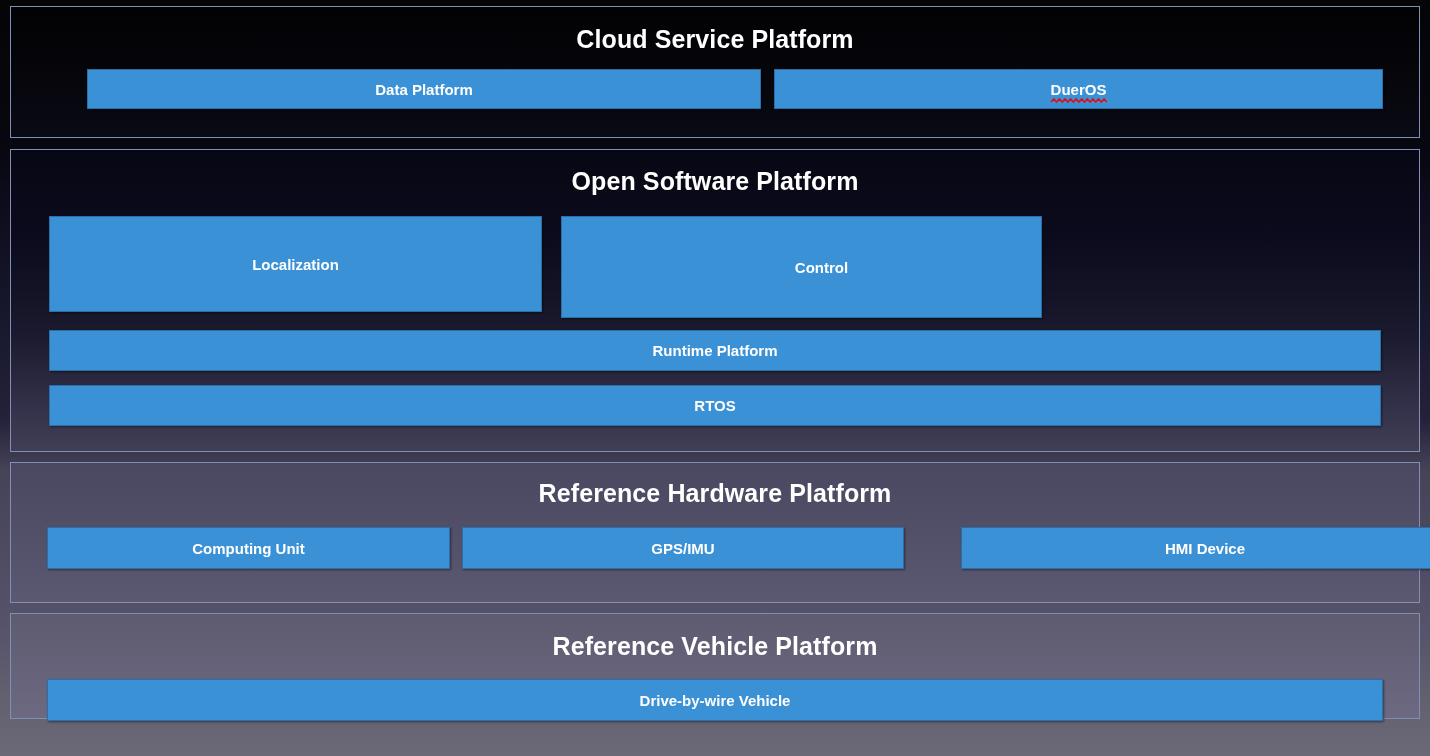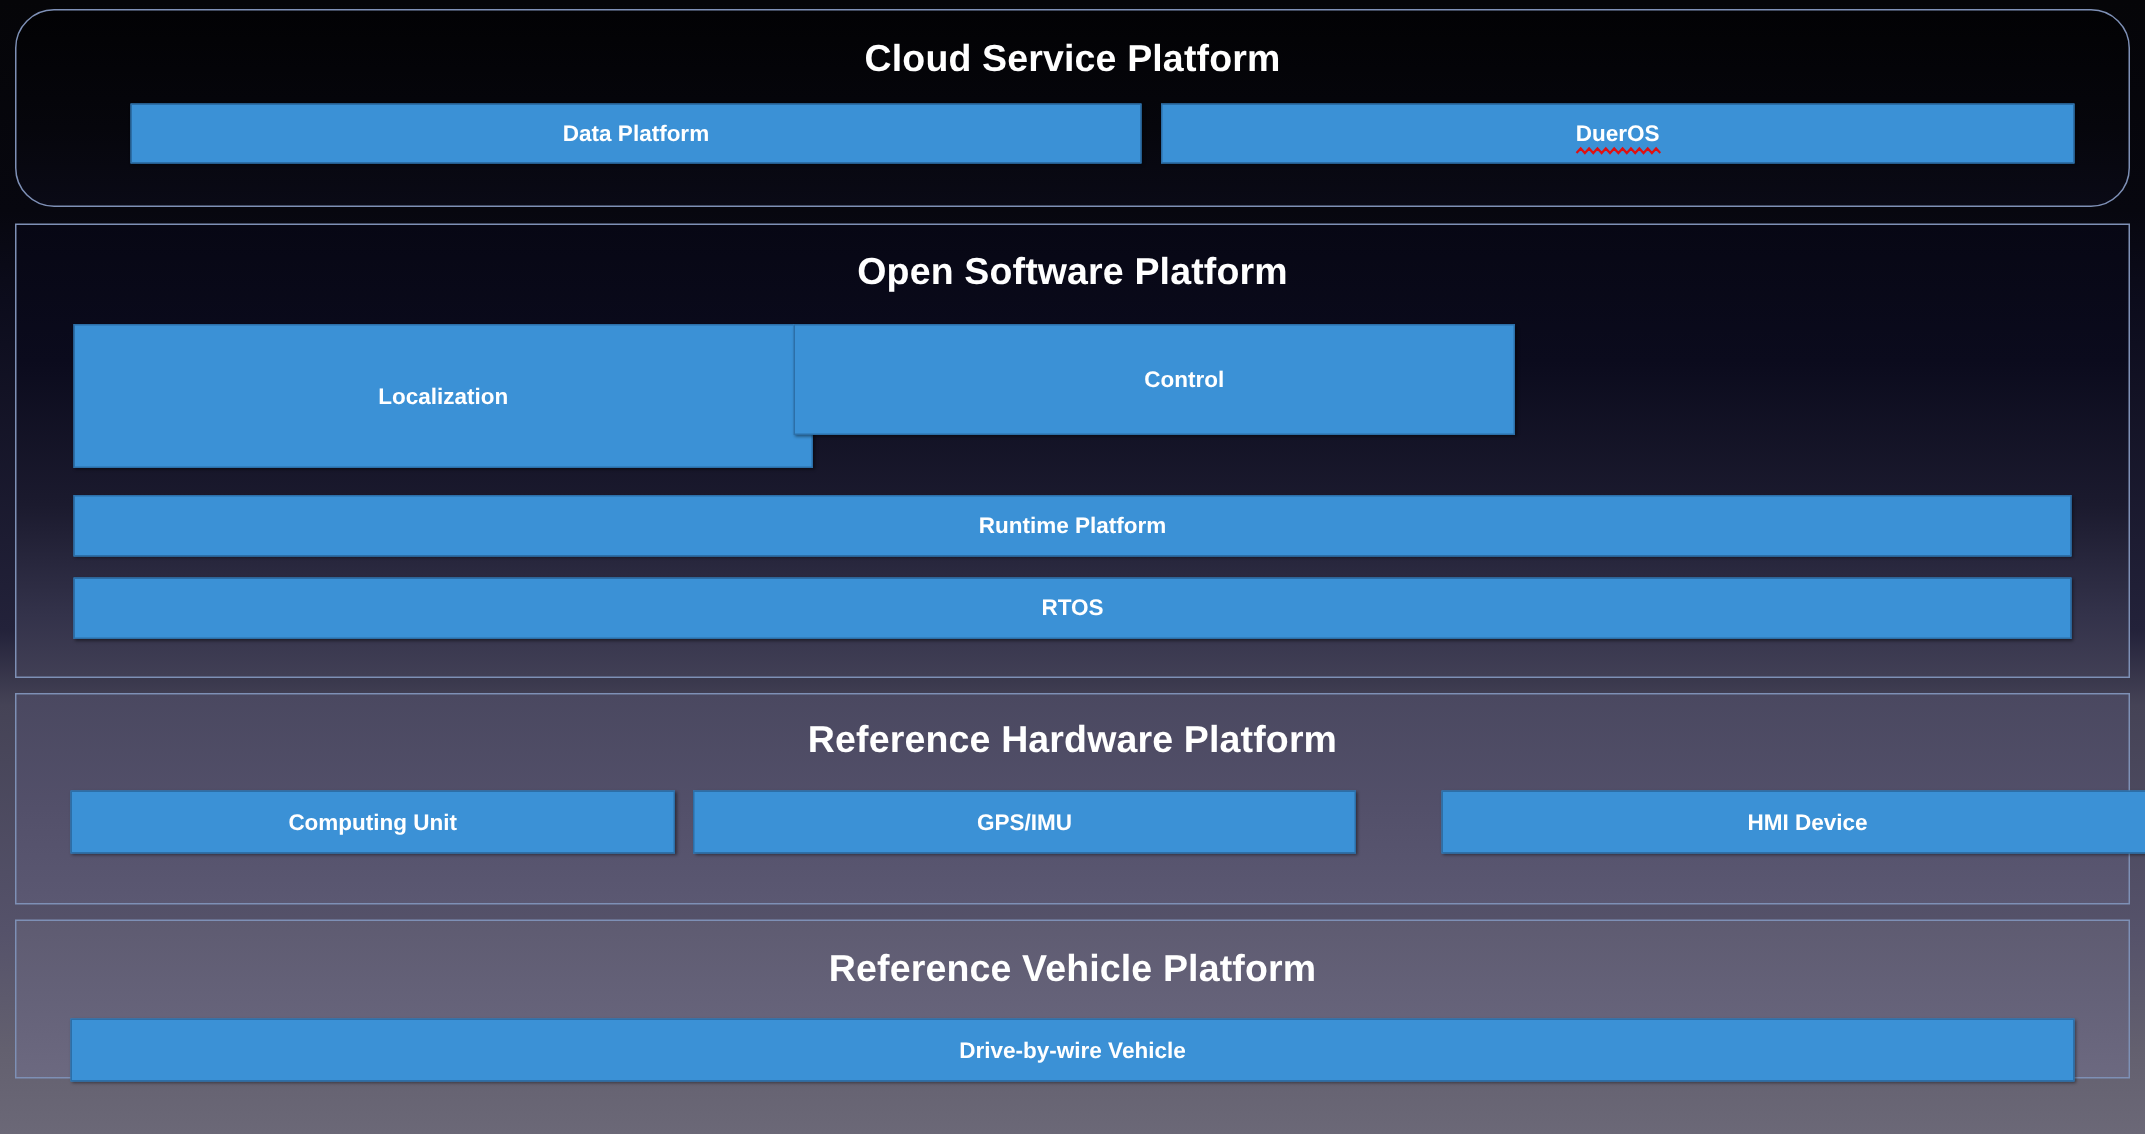--- a/index.html
+++ b/index.html
@@ -40,21 +40,20 @@
     border: 1px solid #7e90b6;
     width: 100%;
     flex: none;
   }
 
   
   .panel-cloud {
     height: 132px;
     background: linear-gradient(180deg, #020204 0%, #06060c 60%, #0a0a16 100%);
     margin-bottom: 11px;
-    border-radius: 26px;
   }
 
   
   .panel-software {
     height: 303px;
     background: linear-gradient(180deg,
         #070714 0%,
         #0b0b1d 30%,
         #1b1a2e 62%,
         #33324a 86%,
@@ -152,21 +151,21 @@
   .squiggle::after { display: none; }
 
   
   .sw-row-top {
     margin: 22px 38px 0 38px;
     position: relative;
     height: 103px;
   }
   .sw-row-top .block { position: absolute; top: 0; }
   .blk-localization { left: 0;    width: 493px; height: 96px; }
-  .blk-control      { left: 480px; width: 481px; height: 74px; padding-left: 40px; }
+  .blk-control      { left: 512px; width: 481px; height: 102px; padding-left: 40px; }
   .blk-hmi          { left: 988px; width: 366px; height: 97px; }
 
   .sw-bar {
     margin: 11px 38px 0 38px;
     height: 41px;
   }
   .sw-bar-rtos {
     margin-top: 14px;
   }
 

